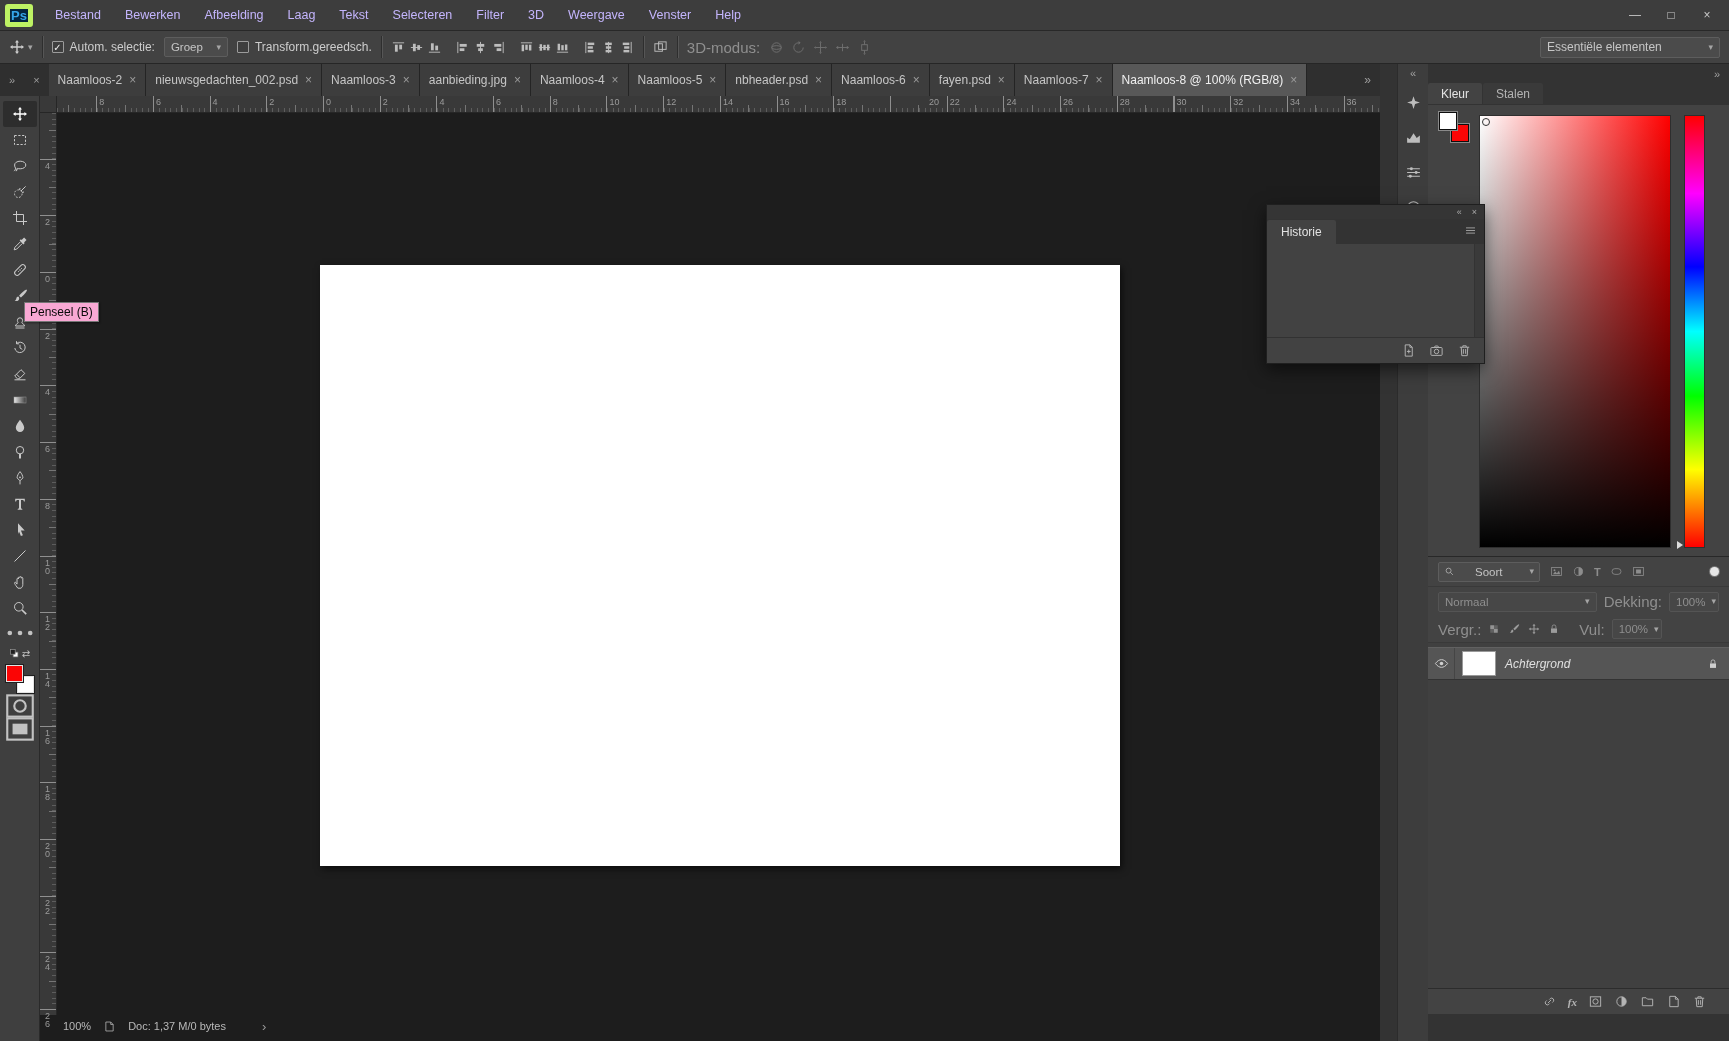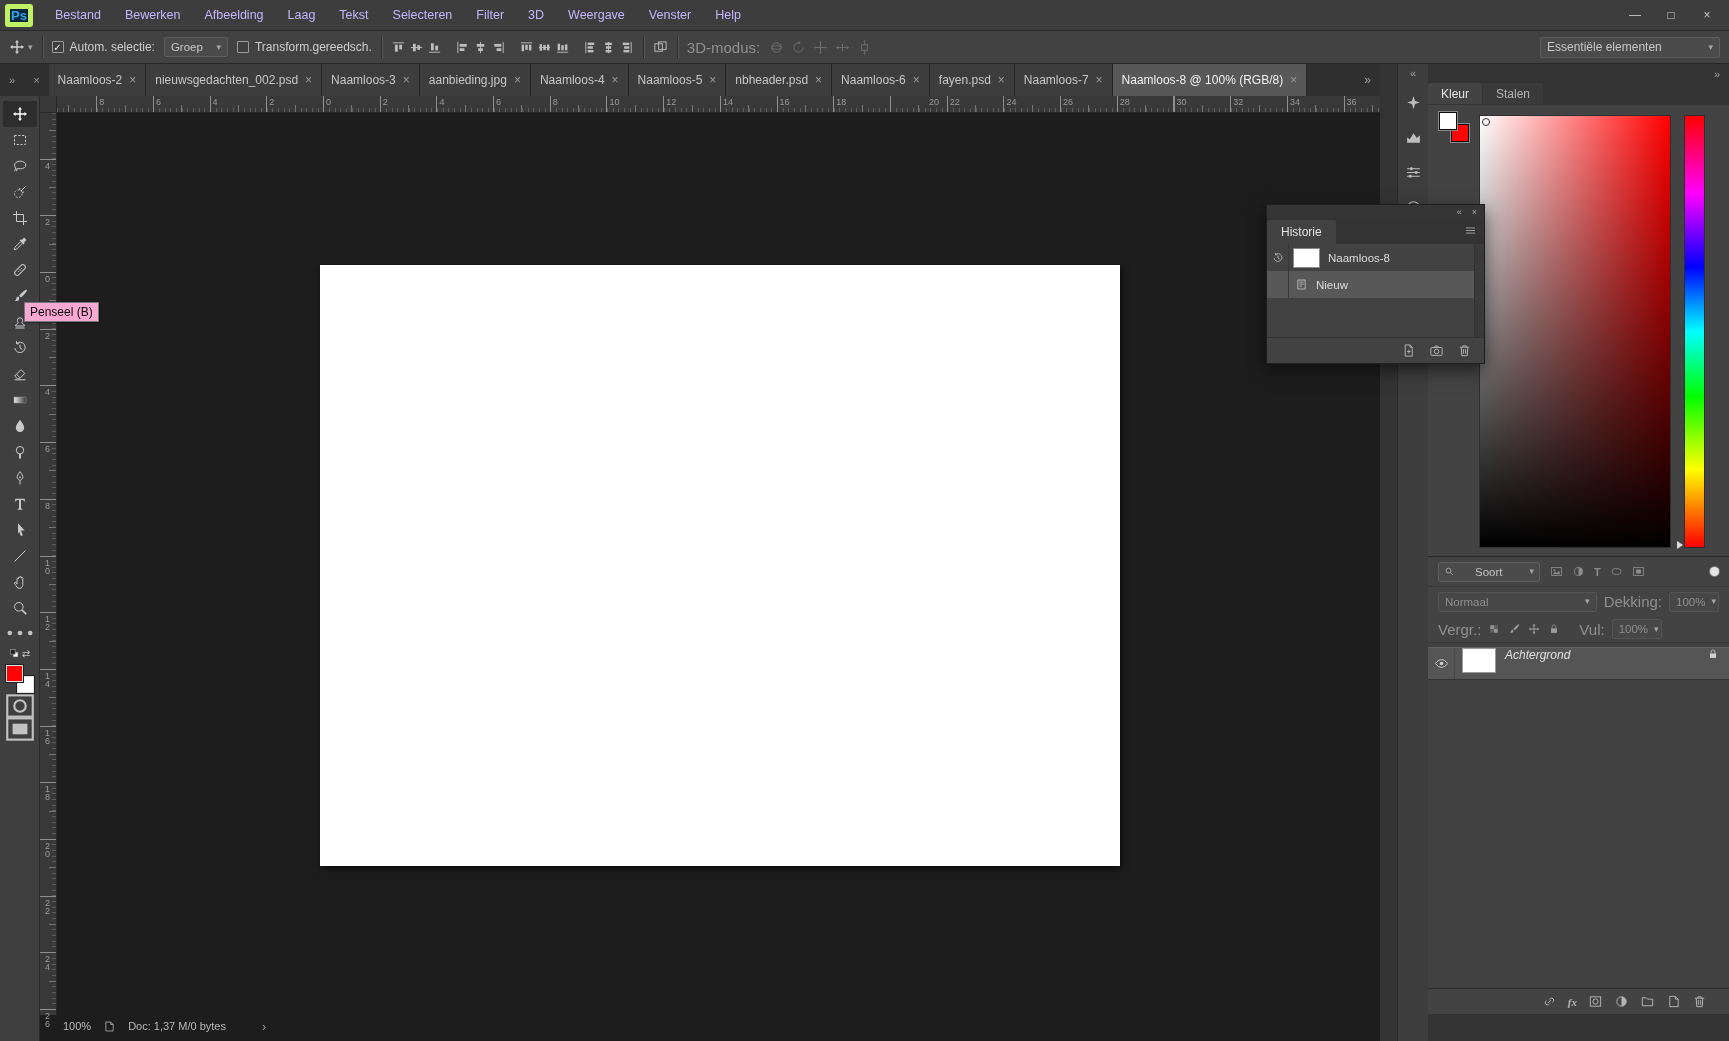--- a/index.html
+++ b/index.html
@@ -145,21 +145,21 @@
   .filter-toggle{margin-left:auto;width:9px;height:9px;border-radius:50%;background:#e6e6e6;box-shadow:0 0 0 1px #777}
   .blend-row{height:29px;display:flex;align-items:center;padding:0 10px;gap:7px}
   .dropdown.disabled{color:#8f8f8f;background:#474747;border-color:#545454}
   .blend{width:172px}
   .val{width:50px}
   .lock-row{height:27px;display:flex;align-items:center;padding:0 10px;gap:7px;border-bottom:1px solid #393939}
   .lock-icons{display:flex;gap:8px;color:#9c9c9c;align-items:center}
   .lock-icons .icon svg{width:12px;height:12px}
   .vul{margin-left:12px}
   .layer-list{flex:1;background:#404040;padding-top:4px}
-  .layer-row{height:33px;display:flex;align-items:flex-start;background:#555;border-top:1px solid #616161;
+  .layer-row{height:33px;display:flex;align-items:center;background:#555;border-top:1px solid #616161;
     border-bottom:1px solid #333}
   .eye-well{width:27px;height:100%;display:flex;align-items:center;justify-content:center;color:#d0d0d0;
     border-right:1px solid #454545}
   .eye-well svg{width:15px;height:15px}
   .layer-thumb{width:34px;height:25px;background:#fff;border:1px solid #999;margin:0 9px 0 7px}
   .layer-name{font-style:italic;font-size:12px;color:#e0e0e0}
   .layer-lock{margin-left:auto;margin-right:10px;color:#cfcfcf}
   .layer-lock svg{width:12px;height:12px}
   .layers-bottom{height:26px;border-top:1px solid #2c2c2c;background:#434343;display:flex;align-items:center;
     justify-content:flex-end;gap:11px;padding-right:22px;color:#b5b5b5}
@@ -914,44 +914,20 @@
     </div>
     <div class="h-tabrow">
       <div class="h-tab">
           <span>Historie</span>
         </div>
       <span class="h-menu"><svg xmlns="http://www.w3.org/2000/svg" viewBox="0 0 16 16" fill="none" stroke="none">
             <path stroke="currentColor" d="M2.5 4.8h11M2.5 8h11M2.5 11.2h11"></path>
           </svg></span>
     </div>
     <div class="h-body">
-      <div id="historyRows">
-          <div class="h-row">
-            <span class="h-well">
-              <span class="icon s12">
-                <svg xmlns="http://www.w3.org/2000/svg" viewBox="0 0 16 16" fill="none" stroke="none">
-                  <path stroke="currentColor" d="M4.5 3.5A5.2 5.2 0 1 1 2.8 8"></path>
-                  <path stroke="currentColor" d="M4.5 1.2v2.6h2.6M8 4.8V8l2.3 1.4"></path>
-                </svg>
-              </span>
-            </span>
-            <span class="h-thumb"></span>
-            <span class="h-label">Naamloos-8</span>
-          </div>
-          <div class="h-row selected">
-            <span class="h-well"></span>
-            <span class="h-state-icon icon s13">
-              <svg xmlns="http://www.w3.org/2000/svg" viewBox="0 0 16 16" fill="none" stroke="none">
-                <rect x="3.5" y="2.5" width="9" height="11" stroke="currentColor"></rect>
-                <path stroke="currentColor" d="M5.5 5h5M5.5 7.5h5M5.5 10h3"></path>
-              </svg>
-            </span>
-            <span class="h-label">Nieuw</span>
-          </div>
-        </div>
       <div class="h-scroll"></div>
     </div>
     <div class="h-bottom" id="historyBottom">
         <span class="icon">
           <svg xmlns="http://www.w3.org/2000/svg" viewBox="0 0 16 16" fill="none" stroke="none">
             <path stroke="currentColor" d="M4.5 2h5L12 4.5V14H4.5z"></path>
             <path stroke="currentColor" d="M9.5 2v2.5H12M6.3 9h4M8.3 7v4"></path>
           </svg>
         </span>
         <span class="icon">

